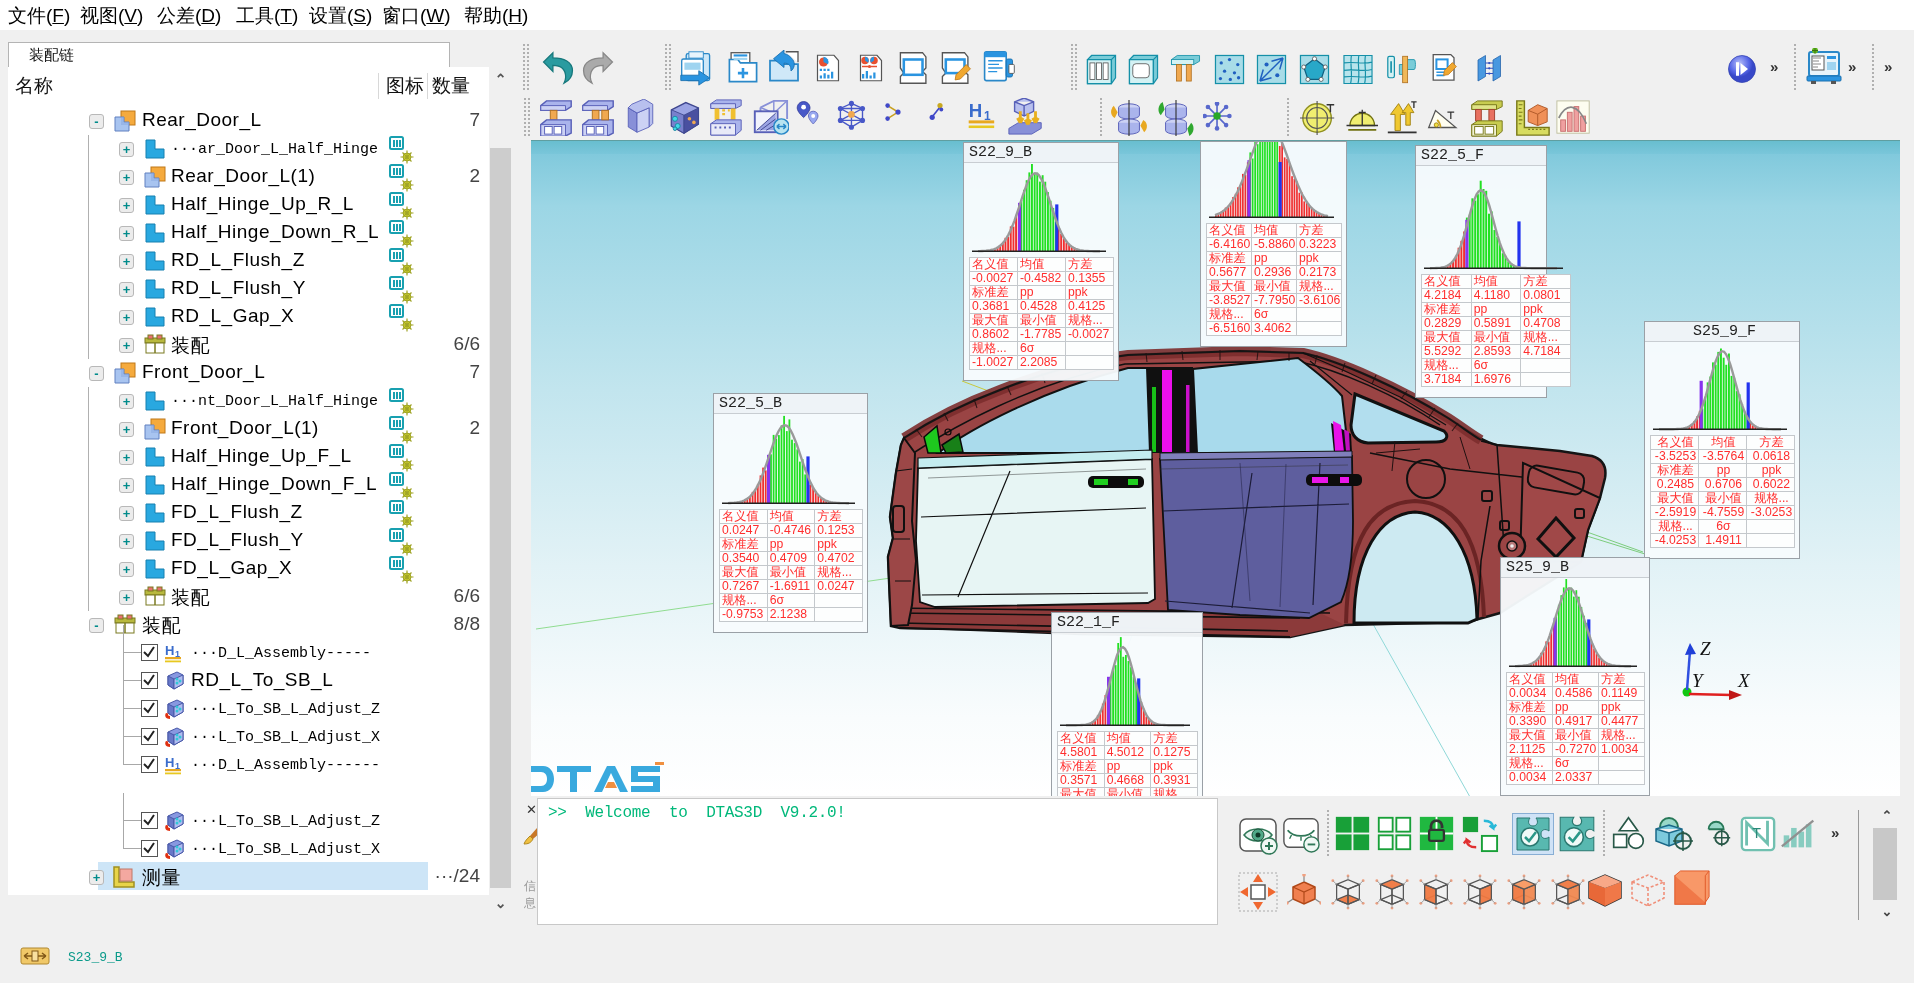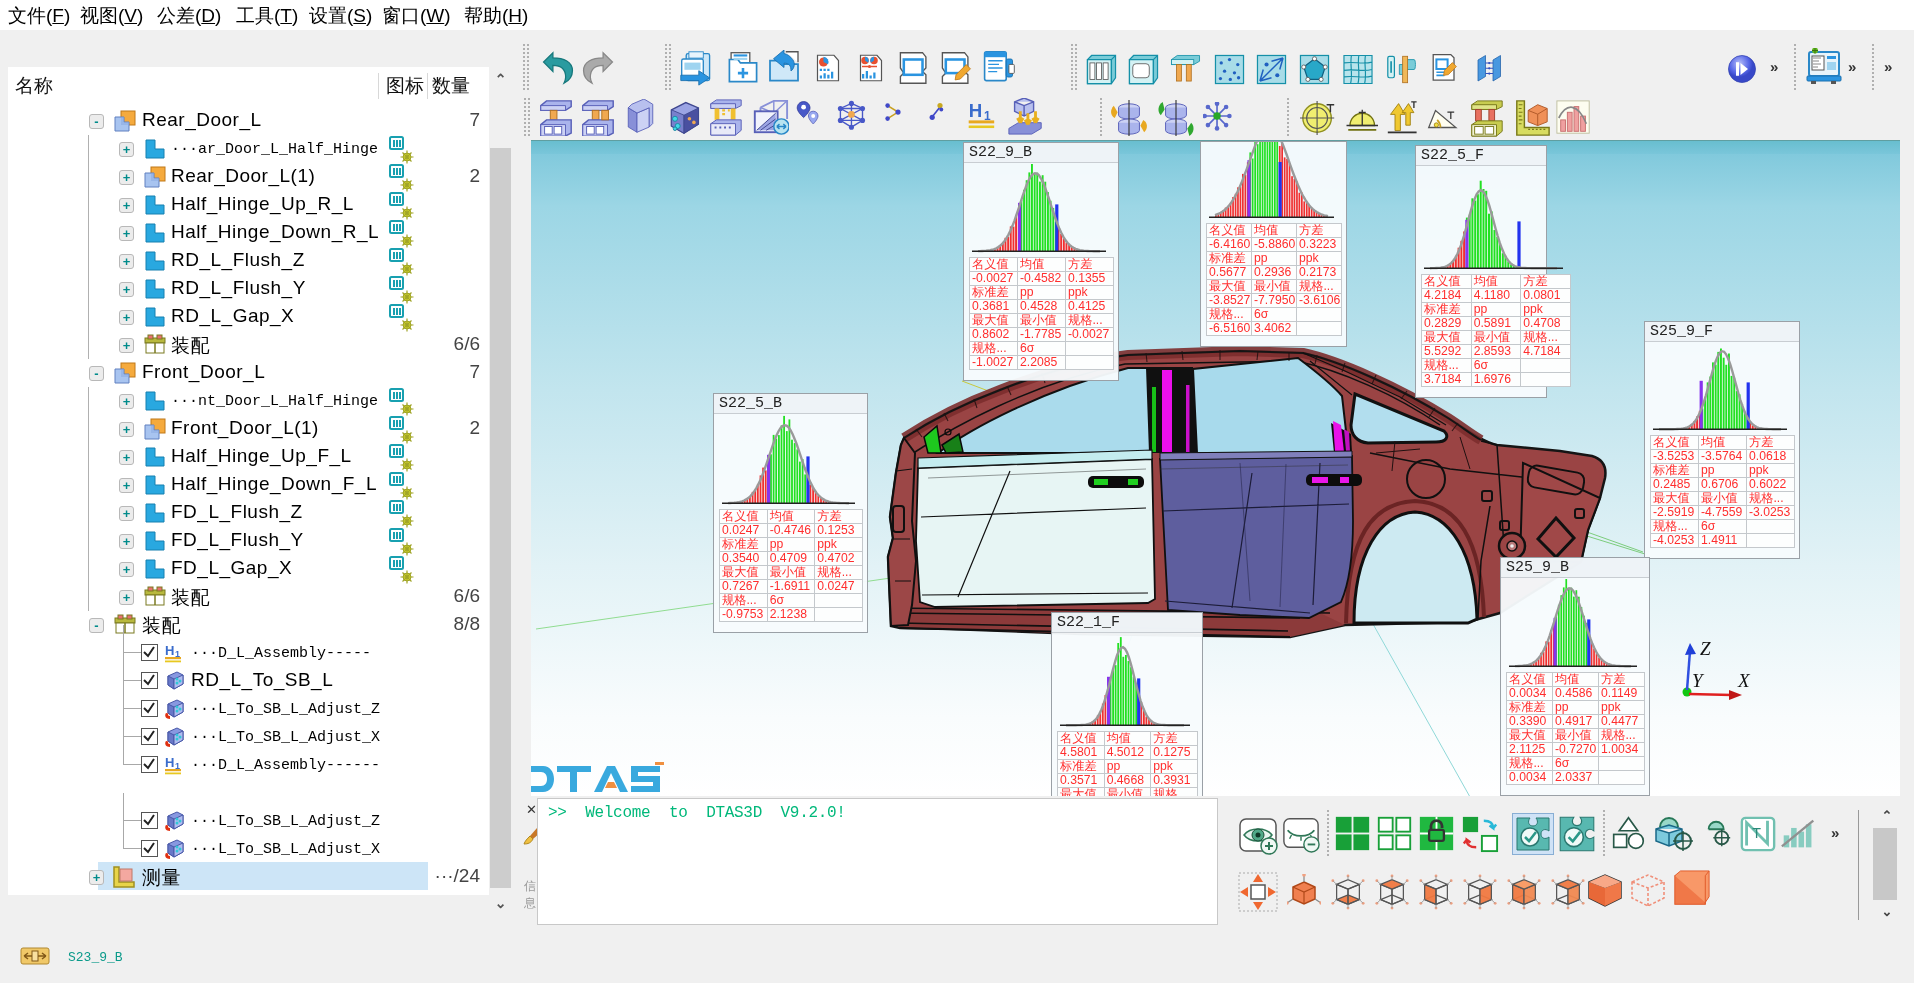--- a/index.html
+++ b/index.html
@@ -423,20 +423,21 @@
         <rect x="6" y="22" width="5" height="12"></rect>
         <rect x="13" y="14" width="5" height="20"></rect>
         <rect x="20" y="8" width="5" height="26"></rect>
         <rect x="27" y="18" width="5" height="16"></rect>
       </g>
       <path d="M4 20 C12 4 24 4 33 26" fill="none" stroke="#888" stroke-width="1.8"></path>
     </svg>
   </div>
 
 <div id="lpanel">
+  <div id="zpl">装配链</div>
   <div id="treebox">
     <div class="colhd" style="left:7px">名称</div>
     <div class="colhd" style="left:378px">图标</div>
     <div class="colhd" style="left:424px">数量</div>
     <div class="colline" style="left:370px"></div>
     <div class="colline" style="left:419px"></div>
     <div class="trow" style="top:40px">
         <div class="texp" style="left:81px">-</div>
         <svg class="micon" style="left:106px;top:3px" width="22" height="22" viewBox="0 0 22 22">
           <rect x="7" y="1" width="14" height="14" fill="#f5aa3d" stroke="#c07818" stroke-width="1"></rect>
@@ -1235,21 +1236,21 @@
             <td></td>
           </tr>
           <tr>
             <td>3.7184</td>
             <td>1.6976</td>
             <td></td>
           </tr>
         </tbody>
       </table>
     </div>
-<div class="panel" style="left:1113px;top:180px;width:156px;height:238px;">
+<div class="panel" style="left:1113px;top:180px;width:156px;height:238px;text-align:center;">
       <div class="ptitle">S25_9_F</div>
       <svg width="156" height="238" style="position:absolute;left:0;top:0">
         <rect x="37.9" y="106.3" width="1.9" height="0.9" fill="#f03030"></rect>
 <rect x="40.5" y="105.5" width="1.9" height="1.7" fill="#f03030"></rect>
 <rect x="43.2" y="104.2" width="1.9" height="3.0" fill="#f03030"></rect>
 <rect x="45.8" y="101.8" width="1.9" height="5.4" fill="#f03030"></rect>
 <rect x="48.5" y="99.0" width="1.9" height="8.2" fill="#f03030"></rect>
 <rect x="51.1" y="94.4" width="1.9" height="12.8" fill="#f03030"></rect>
 <rect x="53.8" y="88.9" width="1.9" height="18.3" fill="#f03030"></rect>
 <rect x="56.4" y="86.5" width="1.9" height="20.7" fill="#22e022"></rect>

